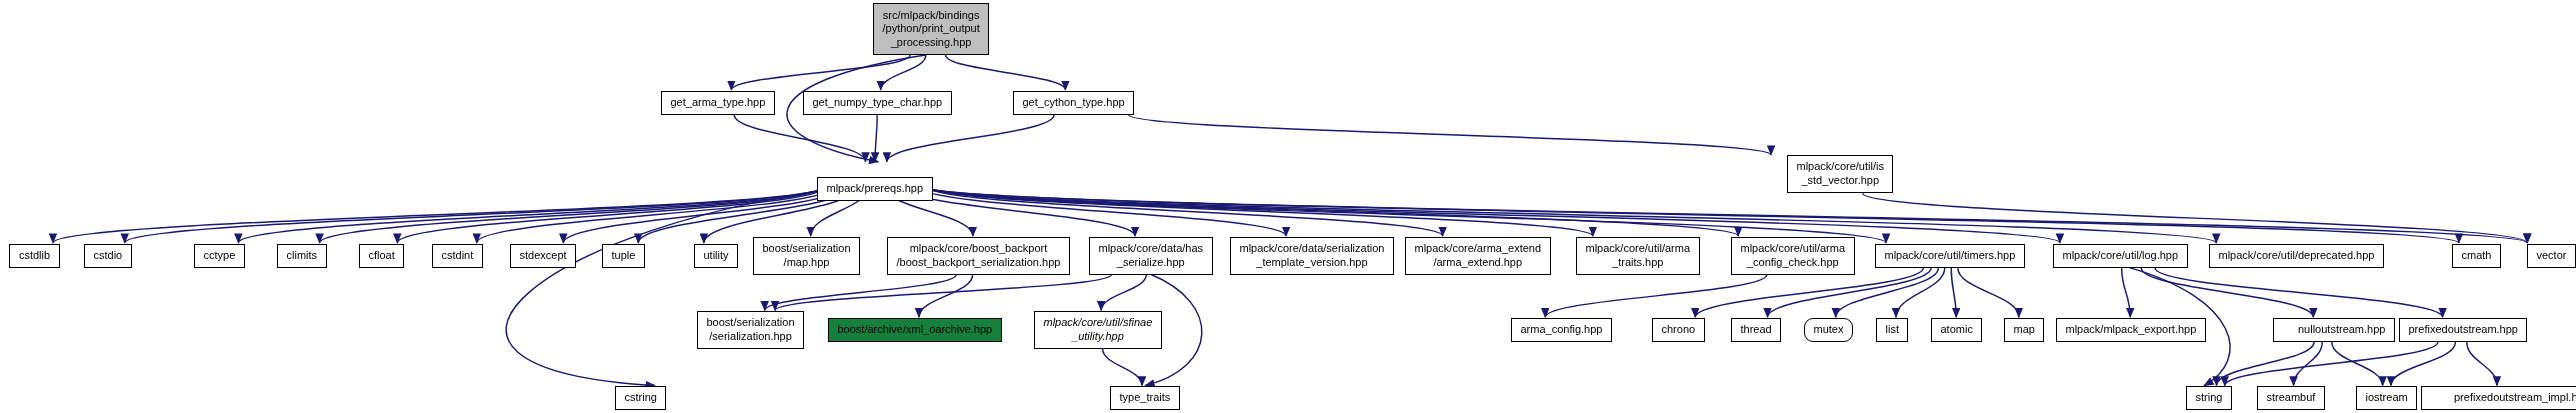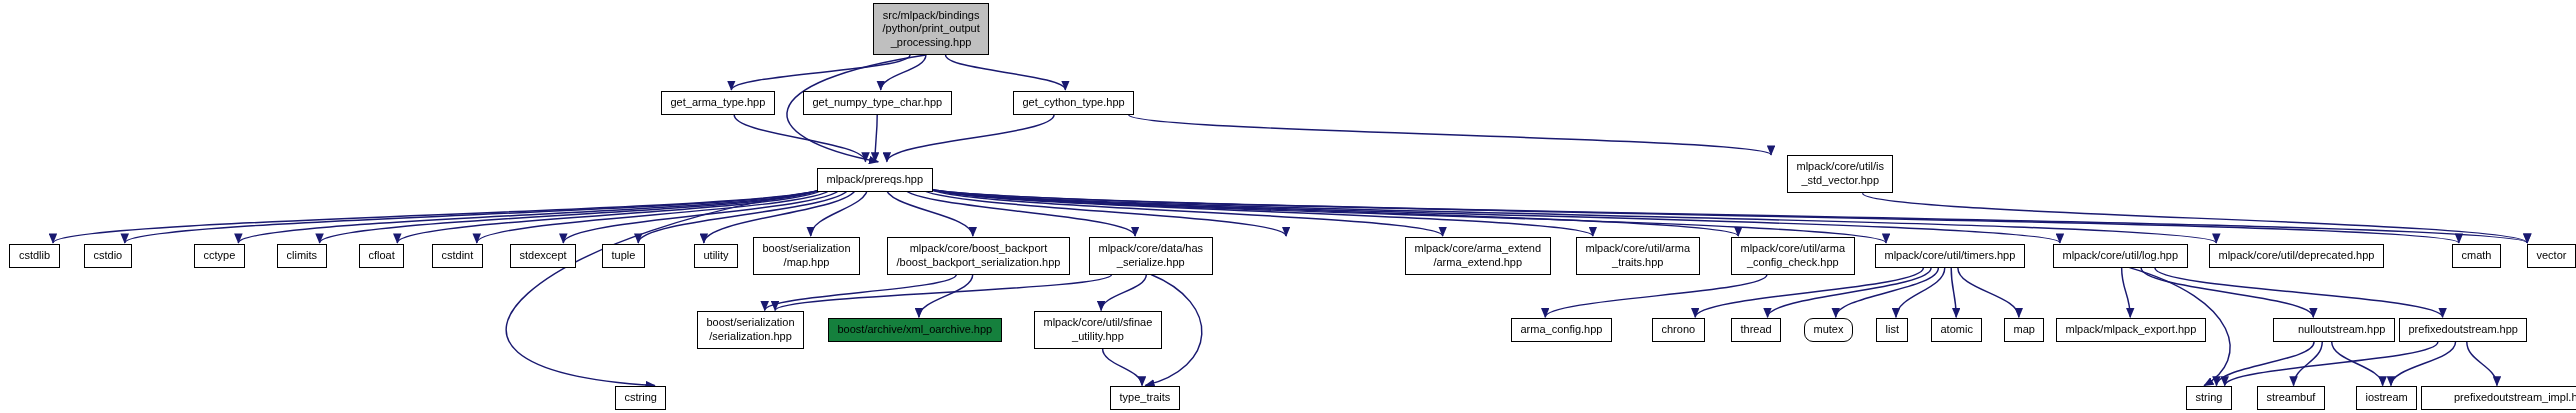--- a/index.html
+++ b/index.html
@@ -96,53 +96,55 @@
       <path d="M 2853.3,400 C 2853.3,422.95 2603.82,428.05 2603.82,451" fill="none" stroke="#191970" stroke-width="1.7" marker-end="url(#arrow)"></path>
       <path d="M 2874,400 C 2874,422.95 2798.4,428.05 2798.4,451" fill="none" stroke="#191970" stroke-width="1.7" marker-end="url(#arrow)"></path>
       <path d="M 2887.2,400 C 2887.2,422.95 2922.48,428.05 2922.48,451" fill="none" stroke="#191970" stroke-width="1.7" marker-end="url(#arrow)"></path>
     </svg>
 <div class="node root" style="border-color: rgb(0, 0, 0); color: rgb(0, 0, 0); background: rgb(191, 191, 191); left: 873px; top: 3.4px;">src/mlpack/bindings
 /python/print_output
 _processing.hpp</div>
     <div class="node" style="border-color: rgb(0, 0, 0); color: rgb(0, 0, 0); background: rgb(255, 255, 255); left: 661px; top: 91px;">get_arma_type.hpp</div>
     <div class="node" style="border-color: rgb(0, 0, 0); color: rgb(0, 0, 0); background: rgb(255, 255, 255); left: 803px; top: 91px;">get_numpy_type_char.hpp</div>
     <div class="node" style="border-color: rgb(0, 0, 0); color: rgb(0, 0, 0); background: rgb(255, 255, 255); left: 1013px; top: 91px;">get_cython_type.hpp</div>
-    <div class="node" style="border-color: rgb(0, 0, 0); color: rgb(0, 0, 0); background: rgb(255, 255, 255); left: 817px; top: 168px;">mlpack/prereqs.hpp</div>
+    <div class="node" style="border-color: rgb(0, 0, 0); color: rgb(0, 0, 0); background: rgb(255, 255, 255); left: 817px; top: 177px;">mlpack/prereqs.hpp</div>
     <div class="node" style="border-color: rgb(0, 0, 0); color: rgb(0, 0, 0); background: rgb(255, 255, 255); left: 1763px; top: 155px; margin-left: 24px;">mlpack/core/util/is
 _std_vector.hpp</div>
     <div class="node" style="border-color: rgb(0, 0, 0); color: rgb(0, 0, 0); background: rgb(255, 255, 255); left: 9.4px; top: 244px;">cstdlib</div>
     <div class="node" style="border-color: rgb(0, 0, 0); color: rgb(0, 0, 0); background: rgb(255, 255, 255); left: 84px; top: 244px;">cstdio</div>
     <div class="node" style="border-color: rgb(0, 0, 0); color: rgb(0, 0, 0); background: rgb(255, 255, 255); left: 194px; top: 244px;">cctype</div>
     <div class="node" style="border-color: rgb(0, 0, 0); color: rgb(0, 0, 0); background: rgb(255, 255, 255); left: 277px; top: 244px;">climits</div>
     <div class="node" style="border-color: rgb(0, 0, 0); color: rgb(0, 0, 0); background: rgb(255, 255, 255); left: 359px; top: 244px;">cfloat</div>
     <div class="node" style="border-color: rgb(0, 0, 0); color: rgb(0, 0, 0); background: rgb(255, 255, 255); left: 432px; top: 244px;">cstdint</div>
     <div class="node" style="border-color: rgb(0, 0, 0); color: rgb(0, 0, 0); background: rgb(255, 255, 255); left: 510px; top: 244px;">stdexcept</div>
     <div class="node" style="border-color: rgb(0, 0, 0); color: rgb(0, 0, 0); background: rgb(255, 255, 255); left: 602px; top: 244px;">tuple</div>
     <div class="node" style="border-color: rgb(0, 0, 0); color: rgb(0, 0, 0); background: rgb(255, 255, 255); left: 694px; top: 244px;">utility</div>
     <div class="node" style="border-color: rgb(0, 0, 0); color: rgb(0, 0, 0); background: rgb(255, 255, 255); left: 753px; top: 237px;">boost/serialization
 /map.hpp</div>
     <div class="node" style="border-color: rgb(0, 0, 0); color: rgb(0, 0, 0); background: rgb(255, 255, 255); left: 887px; top: 237px;">mlpack/core/boost_backport
 /boost_backport_serialization.hpp</div>
     <div class="node" style="border-color: rgb(0, 0, 0); color: rgb(0, 0, 0); background: rgb(255, 255, 255); left: 1089px; top: 237px;">mlpack/core/data/has
 _serialize.hpp</div>
+    <div class="node" style="border-color: rgb(0, 0, 0); color: rgb(0, 0, 0); background: rgb(255, 255, 255); left: 1230px; top: 237px;">mlpack/core/data/serialization
+_template_version.hpp</div>
     <div class="node" style="border-color: rgb(0, 0, 0); color: rgb(0, 0, 0); background: rgb(255, 255, 255); left: 1405px; top: 237px;">mlpack/core/arma_extend
 /arma_extend.hpp</div>
     <div class="node" style="border-color: rgb(0, 0, 0); color: rgb(0, 0, 0); background: rgb(255, 255, 255); left: 1576px; top: 237px;">mlpack/core/util/arma
 _traits.hpp</div>
     <div class="node" style="border-color: rgb(0, 0, 0); color: rgb(0, 0, 0); background: rgb(255, 255, 255); left: 1731px; top: 237px;">mlpack/core/util/arma
 _config_check.hpp</div>
     <div class="node" style="border-color: rgb(0, 0, 0); color: rgb(0, 0, 0); background: rgb(255, 255, 255); left: 1875px; top: 244px;">mlpack/core/util/timers.hpp</div>
     <div class="node" style="border-color: rgb(0, 0, 0); color: rgb(0, 0, 0); background: rgb(255, 255, 255); left: 2053px; top: 244px;">mlpack/core/util/log.hpp</div>
     <div class="node" style="border-color: rgb(0, 0, 0); color: rgb(0, 0, 0); background: rgb(255, 255, 255); left: 2209px; top: 244px;">mlpack/core/util/deprecated.hpp</div>
     <div class="node" style="border-color: rgb(0, 0, 0); color: rgb(0, 0, 0); background: rgb(255, 255, 255); left: 2452px; top: 244px;">cmath</div>
     <div class="node" style="border-color: rgb(0, 0, 0); color: rgb(0, 0, 0); background: rgb(255, 255, 255); left: 2520px; top: 244px; margin-left: 7px;">vector</div>
     <div class="node" style="border-color: rgb(0, 0, 0); color: rgb(0, 0, 0); background: rgb(255, 255, 255); left: 697px; top: 311px;">boost/serialization
 /serialization.hpp</div>
     <div class="node" style="border-color: rgb(0, 0, 0); color: rgb(0, 0, 0); background: #15803d; left: 828px; top: 318px;">boost/archive/xml_oarchive.hpp</div>
-    <div class="node" style="border-color: rgb(0, 0, 0); color: rgb(0, 0, 0); background: rgb(255, 255, 255); left: 1034px; top: 311px;">mlpack/core/util/sfinae
+    <div class="node" style="border-color: rgb(0, 0, 0); color: rgb(0, 0, 0); background: rgb(255, 255, 255); left: 1034px; top: 311px; font-style: italic;">mlpack/core/util/sfinae
 _utility.hpp</div>
     <div class="node" style="border-color: rgb(0, 0, 0); color: rgb(0, 0, 0); background: rgb(255, 255, 255); left: 1479px; top: 318px; margin-left: 32px;">arma_config.hpp</div>
     <div class="node" style="border-color: rgb(0, 0, 0); color: rgb(0, 0, 0); background: rgb(255, 255, 255); left: 1652px; top: 318px;">chrono</div>
     <div class="node" style="border-color: rgb(0, 0, 0); color: rgb(0, 0, 0); background: rgb(255, 255, 255); left: 1731px; top: 318px;">thread</div>
     <div class="node" style="border-color: rgb(0, 0, 0); color: rgb(0, 0, 0); background: rgb(255, 255, 255); left: 1804px; top: 318px; border-radius: 9px;">mutex</div>
     <div class="node" style="border-color: rgb(0, 0, 0); color: rgb(0, 0, 0); background: rgb(255, 255, 255); left: 1876px; top: 318px;">list</div>
     <div class="node" style="border-color: rgb(0, 0, 0); color: rgb(0, 0, 0); background: rgb(255, 255, 255); left: 1931px; top: 318px;">atomic</div>
     <div class="node" style="border-color: rgb(0, 0, 0); color: rgb(0, 0, 0); background: rgb(255, 255, 255); left: 2004px; top: 318px;">map</div>
     <div class="node" style="border-color: rgb(0, 0, 0); color: rgb(0, 0, 0); background: rgb(255, 255, 255); left: 2056px; top: 318px;">mlpack/mlpack_export.hpp</div>
     <div class="node" style="border-color: rgb(0, 0, 0); color: rgb(0, 0, 0); background: rgb(255, 255, 255); left: 2273px; top: 318px; padding-left: 24px;">nulloutstream.hpp</div>

